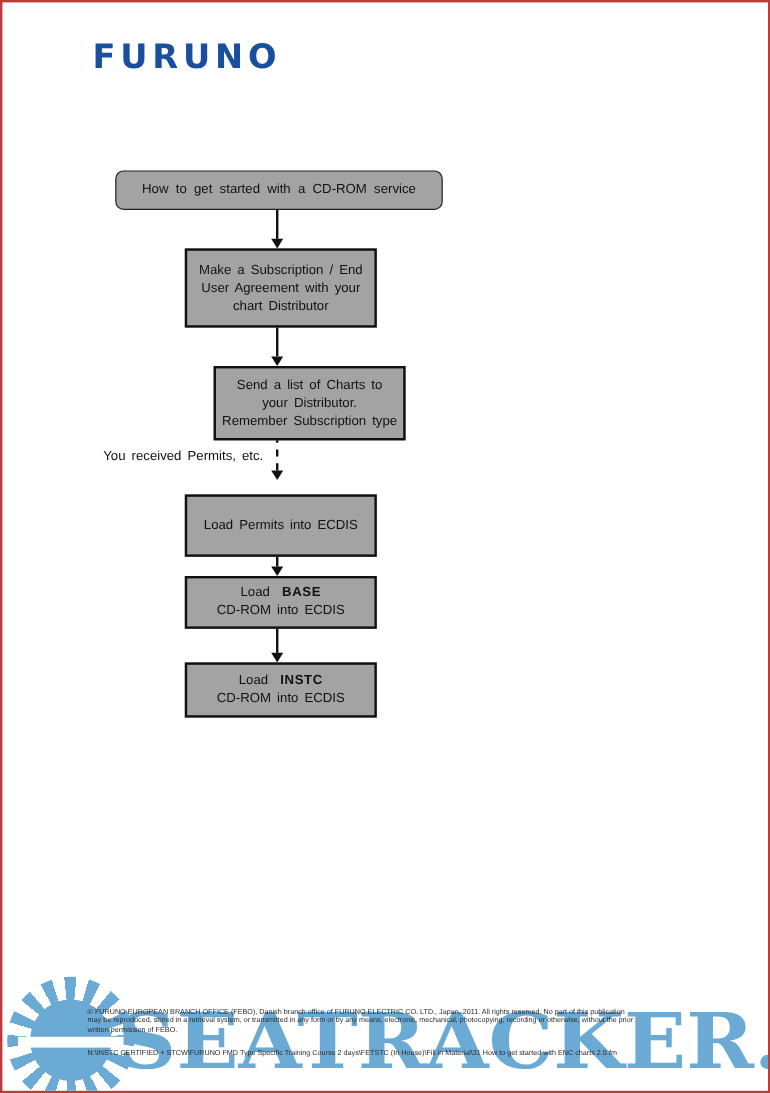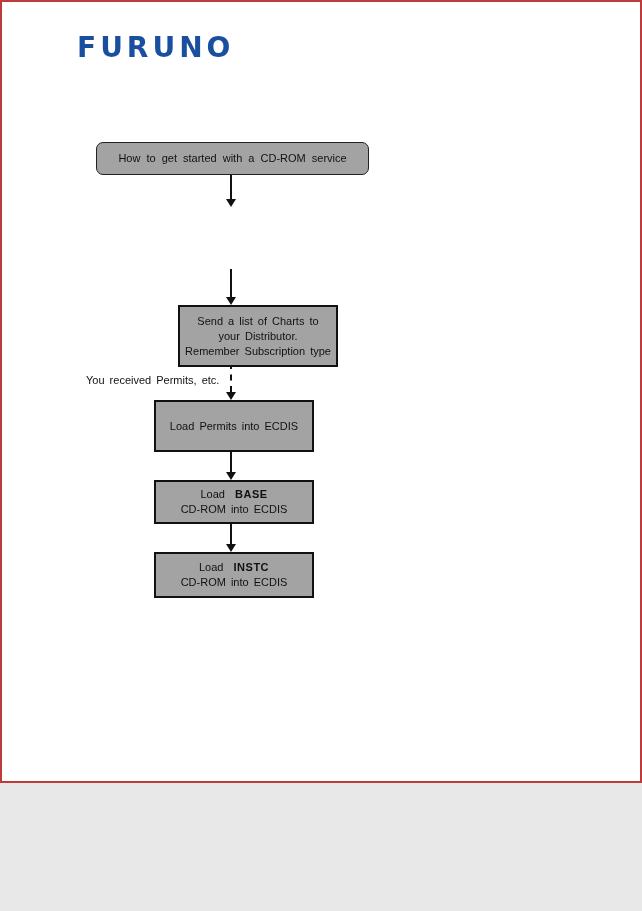--- a/index.html
+++ b/index.html
@@ -1,18 +1,18 @@
 <!DOCTYPE html>
 <html><head>
 <meta charset="utf-8">
 <style>
   html,body { margin:0; padding:0; background:#e8e8e8; }
   .page {
     position:relative;
-    width:642px; height:783px;
+    width:642px; height:911px;
     background:#ffffff;
     border:2px solid #bf3b3b;
     box-sizing:border-box;
     overflow:hidden;
     font-family:"Liberation Sans", sans-serif;
     color:#111;
   }
 
   
   .logo {
@@ -110,33 +110,38 @@
 
   <div class="logo">FURUNO</div>
 
 
   <div class="fc-box start" style="left:94px; top:140px; width:271px; height:31px;">
     <span>How to get started with a CD-ROM service</span>
   </div>
 
   <div class="arrow" style="top:171px; height:26px;"></div>
 
+  <div class="fc-box" style="left:152px; top:205px; width:156px; height:62px;">
+    <span>Make a Subscription / End</span>
+    <span>User Agreement with your</span>
+    <span>chart Distributor</span>
+  </div>
 
   <div class="arrow" style="top:267px; height:28px;"></div>
 
   <div class="fc-box" style="left:152px; top:303px; width:156px; height:58px;margin-left:24px;">
     <span>Send a list of Charts to</span>
     <span>your Distributor.</span>
     <span>Remember Subscription type</span>
   </div>
 
   <div class="arrow dashed" style="top:361px; height:29px;"></div>
   <div class="permit-label">You received Permits, etc.</div>
 
-  <div class="fc-box" style="left:152px; top:398px; width:156px; height:48px;">
+  <div class="fc-box" style="left:152px; top:410px; width:156px; height:48px;">
     <span>Load Permits into ECDIS</span>
   </div>
 
   <div class="arrow" style="top:446px; height:24px;"></div>
 
   <div class="fc-box" style="left:152px; top:478px; width:156px; height:40px;">
     <span>
       <span>Load</span>&nbsp;
       <span class="kw">BASE</span>
     </span>

